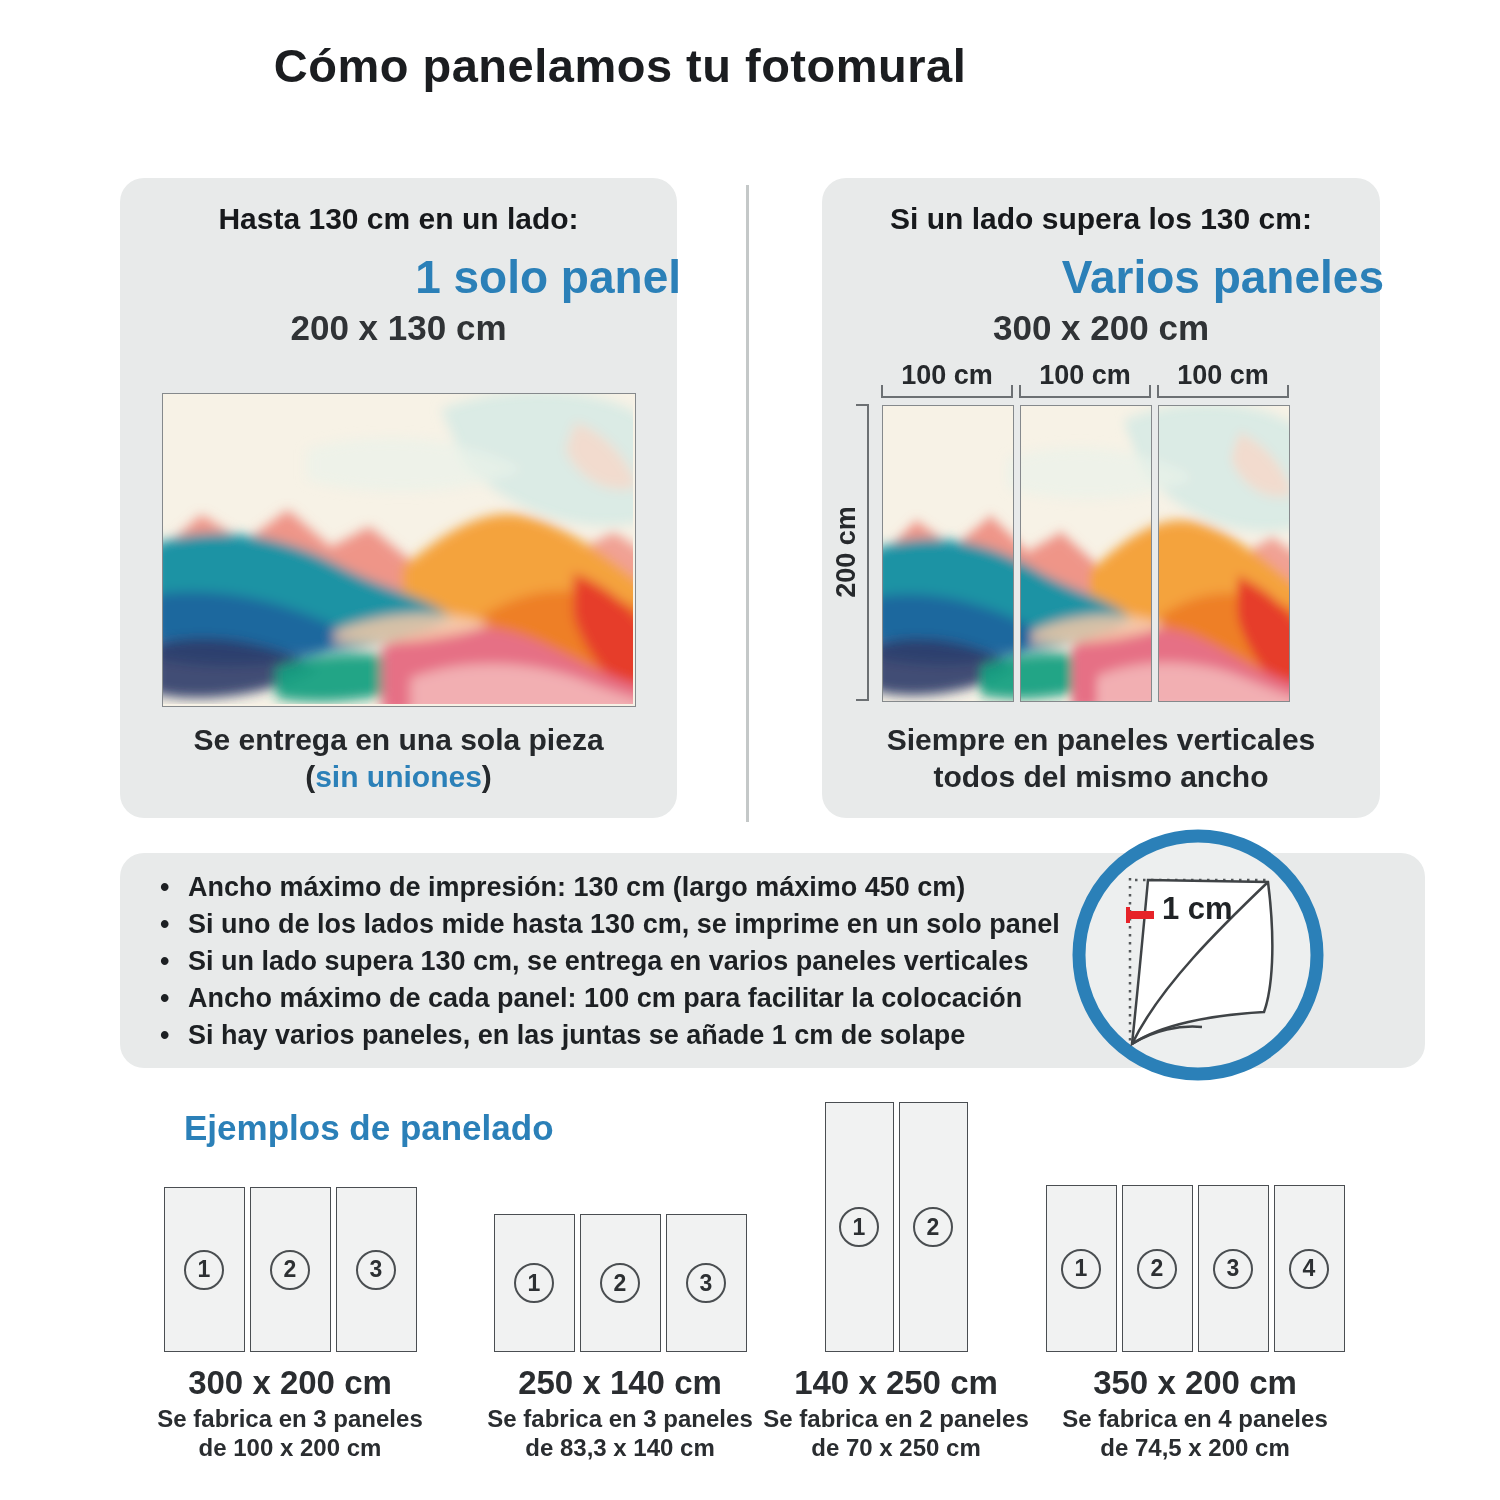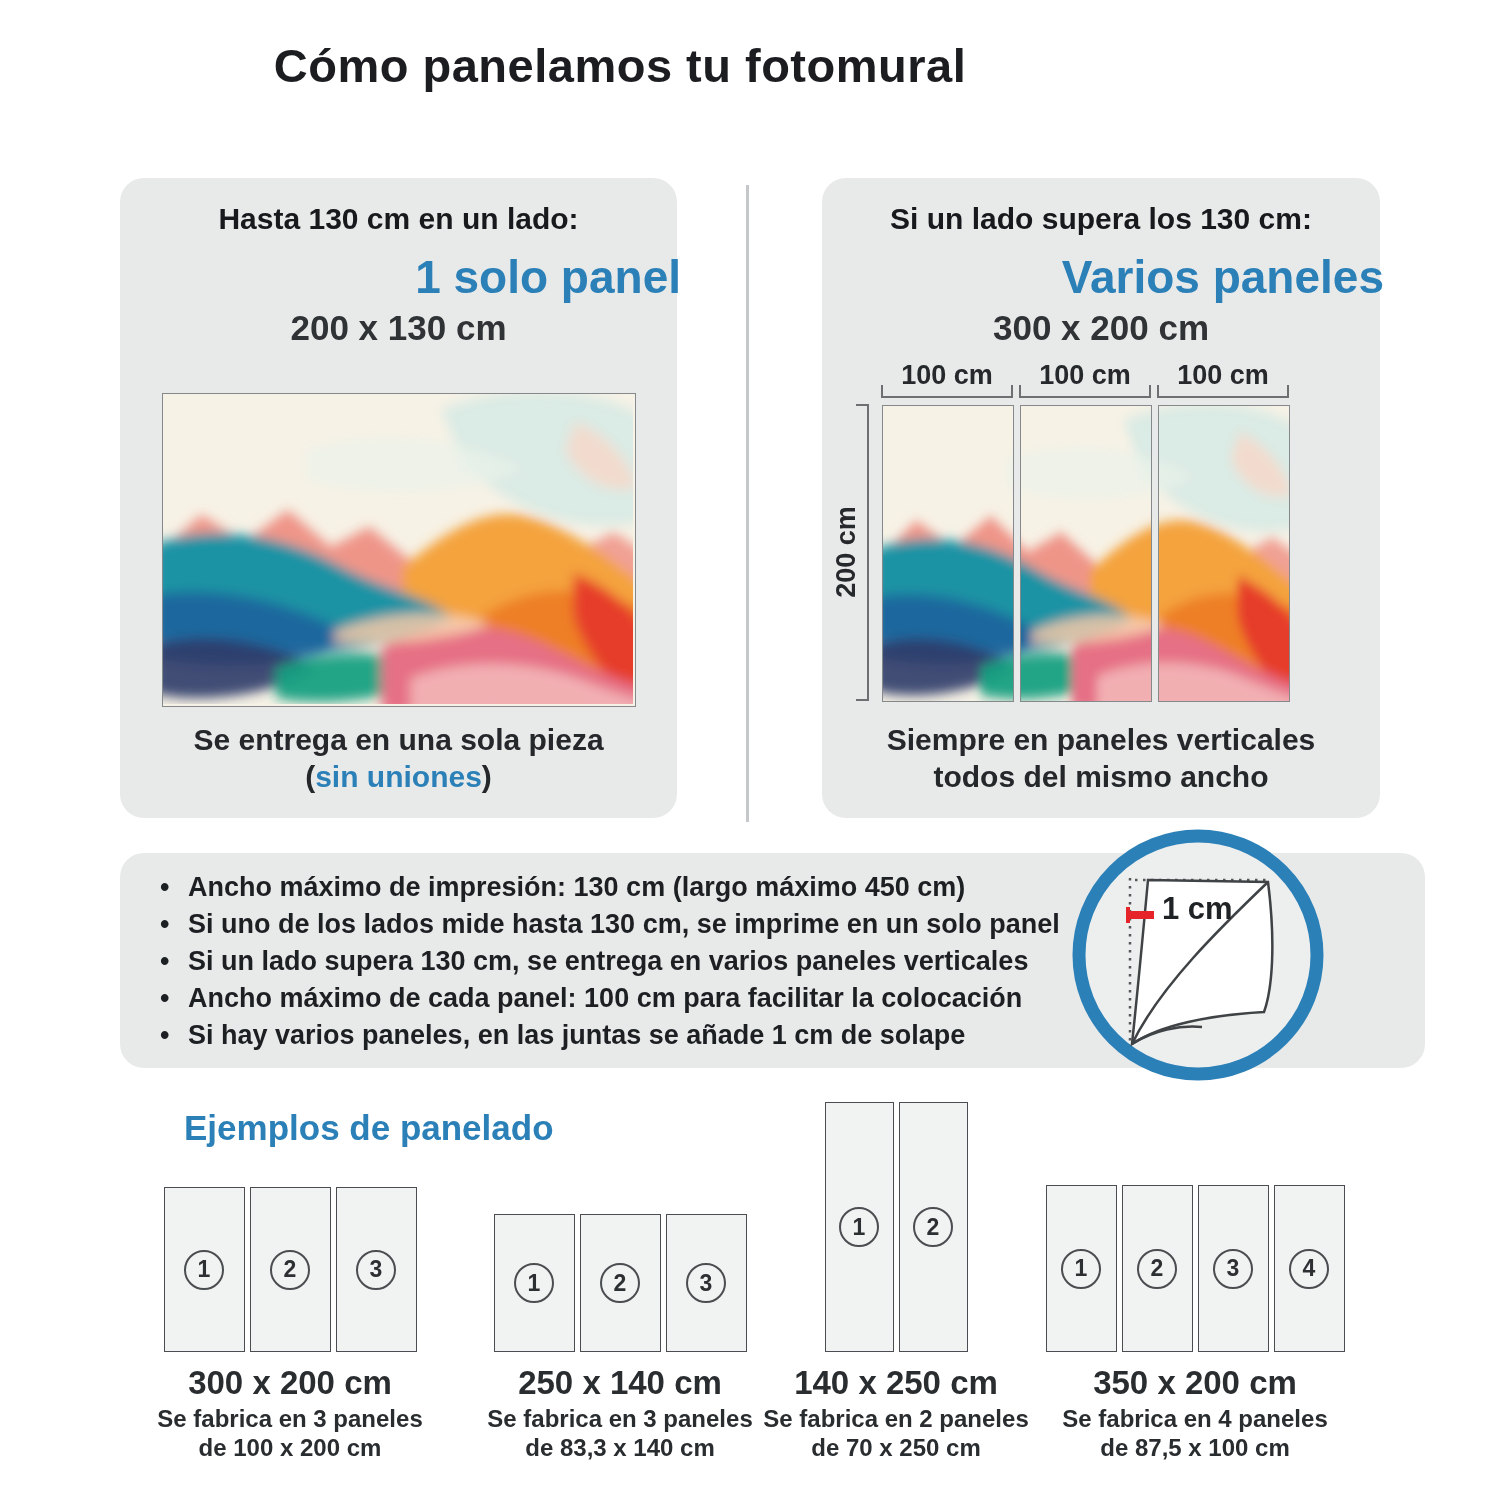--- a/index.html
+++ b/index.html
@@ -278,16 +278,16 @@
           <span class="num-circle">2</span>
         </div>
       <div class="ex-panel">
           <span class="num-circle">3</span>
         </div>
       <div class="ex-panel">
           <span class="num-circle">4</span>
         </div>
     </div>
     <div class="ex-size">350 x 200 cm</div>
-    <div class="ex-cap"><span>Se fabrica en 4 paneles</span><br><span>de 87,5 x 100 cm</span></div>
+    <div class="ex-cap"><span>Se fabrica en 4 paneles</span><br><span>de 74,5 x 200 cm</span></div>
   </div>
 
 </div>
 
 </body></html>

